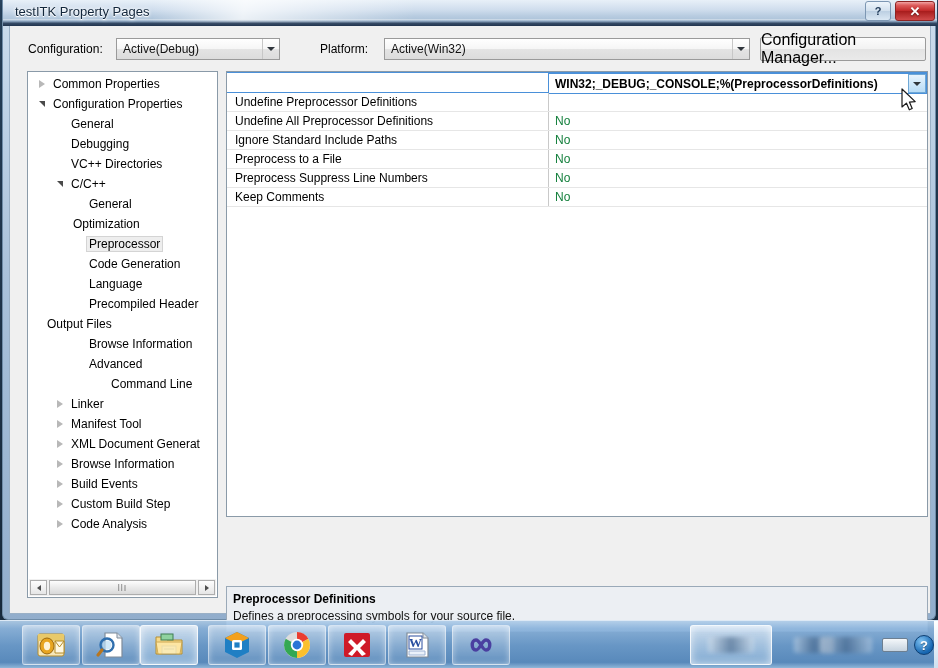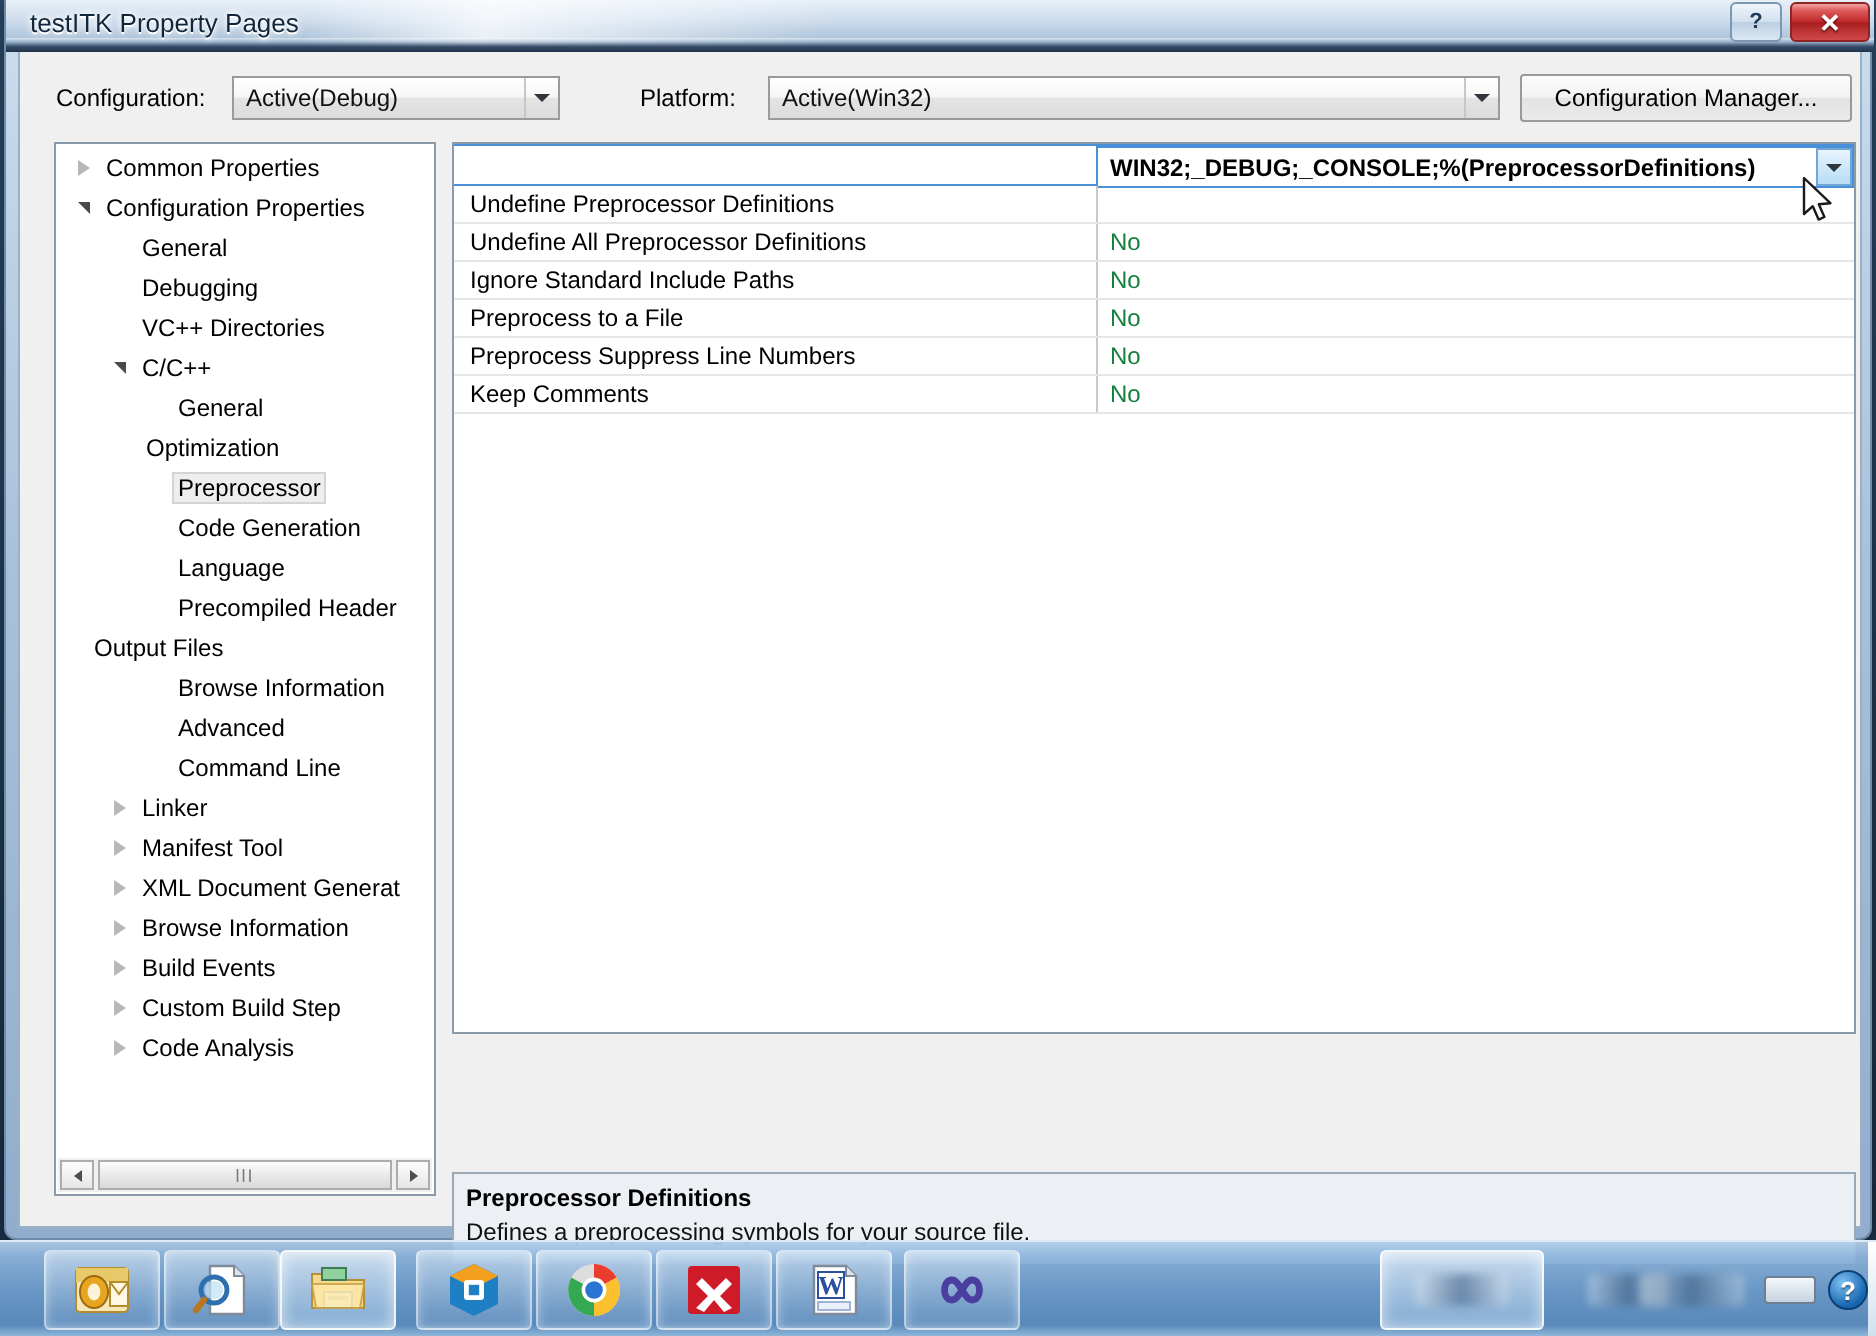--- a/index.html
+++ b/index.html
@@ -116,21 +116,21 @@
     border-top: 4px solid #30363c;
   }
   #combo-config { left: 106px; width: 164px; }
   #combo-platform { left: 374px; width: 366px; }
   #lbl-config { left: 18px; }
   #lbl-platform { left: 310px; }
   #btn-configmgr {
     position: absolute; left: 750px; top: 11px; width: 166px; height: 24px;
     background: linear-gradient(180deg,#fcfcfc 0%,#f2f2f2 48%,#e3e3e3 50%,#eaeaea 100%);
     border: 1px solid #9a9a9a; border-radius: 2px;
-    font-size: 12px; color: #000;
+    font-size: 16px; color: #000;
     display: flex; align-items: center; justify-content: center;
   }
 
   
   #treepanel {
     position: absolute; left: 17px; top: 45px;
     width: 191px; height: 527px;
     background: #ffffff;
     border: 1px solid #8a9aa8;
   }
@@ -393,21 +393,21 @@
             <span class="tlabel">Output Files</span>
           </div>
           <div class="tnode" style="padding-left: 42px;">
             <div class="exp"></div>
             <span class="tlabel">Browse Information</span>
           </div>
           <div class="tnode" style="padding-left: 42px;">
             <div class="exp"></div>
             <span class="tlabel">Advanced</span>
           </div>
-          <div class="tnode" style="padding-left: 42px;">
+          <div class="tnode" style="padding-left: 64px;">
             <div class="exp"></div>
             <span class="tlabel">Command Line</span>
           </div>
           <div class="tnode" style="padding-left: 24px;">
             <div class="exp">
               <div class="tri-right-hollow"></div>
             </div>
             <span class="tlabel">Linker</span>
           </div>
           <div class="tnode" style="padding-left: 24px;">

